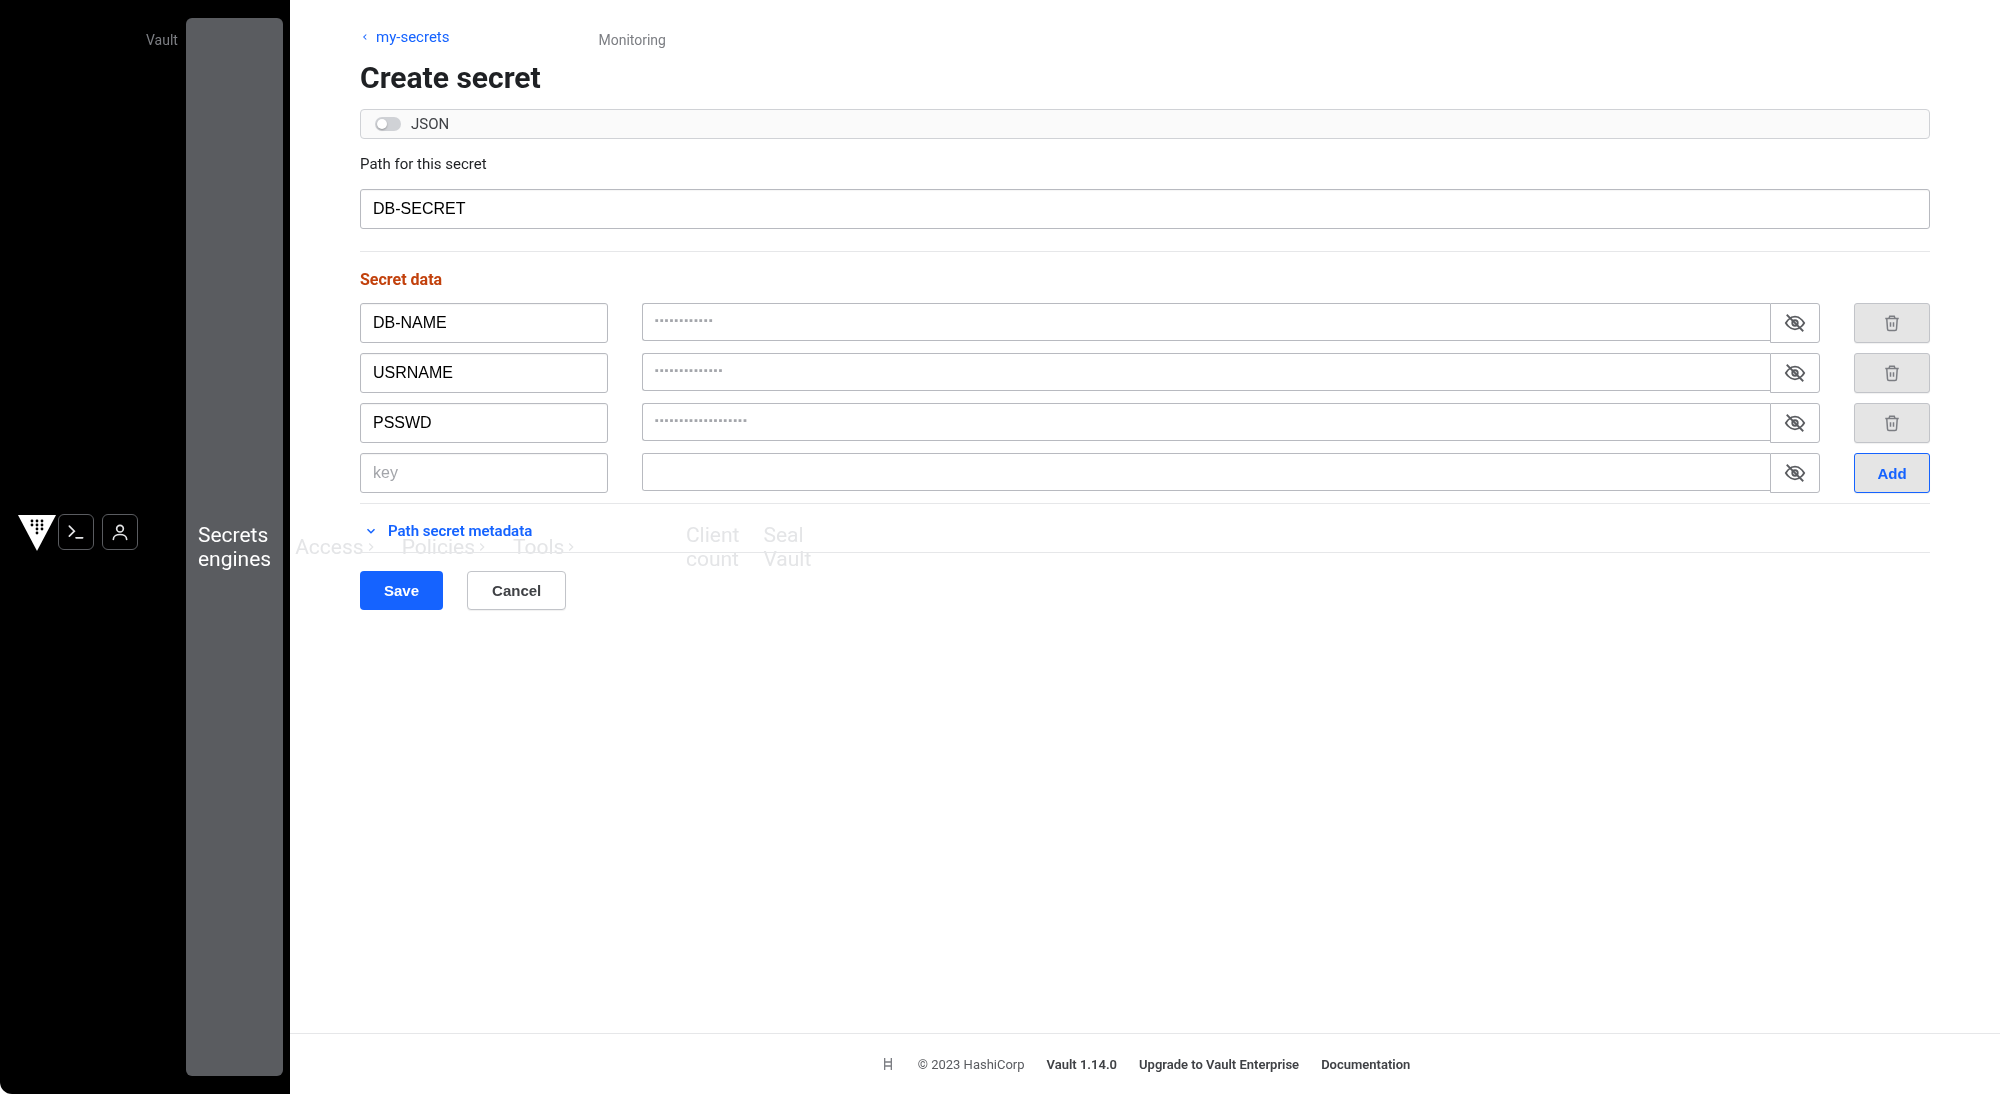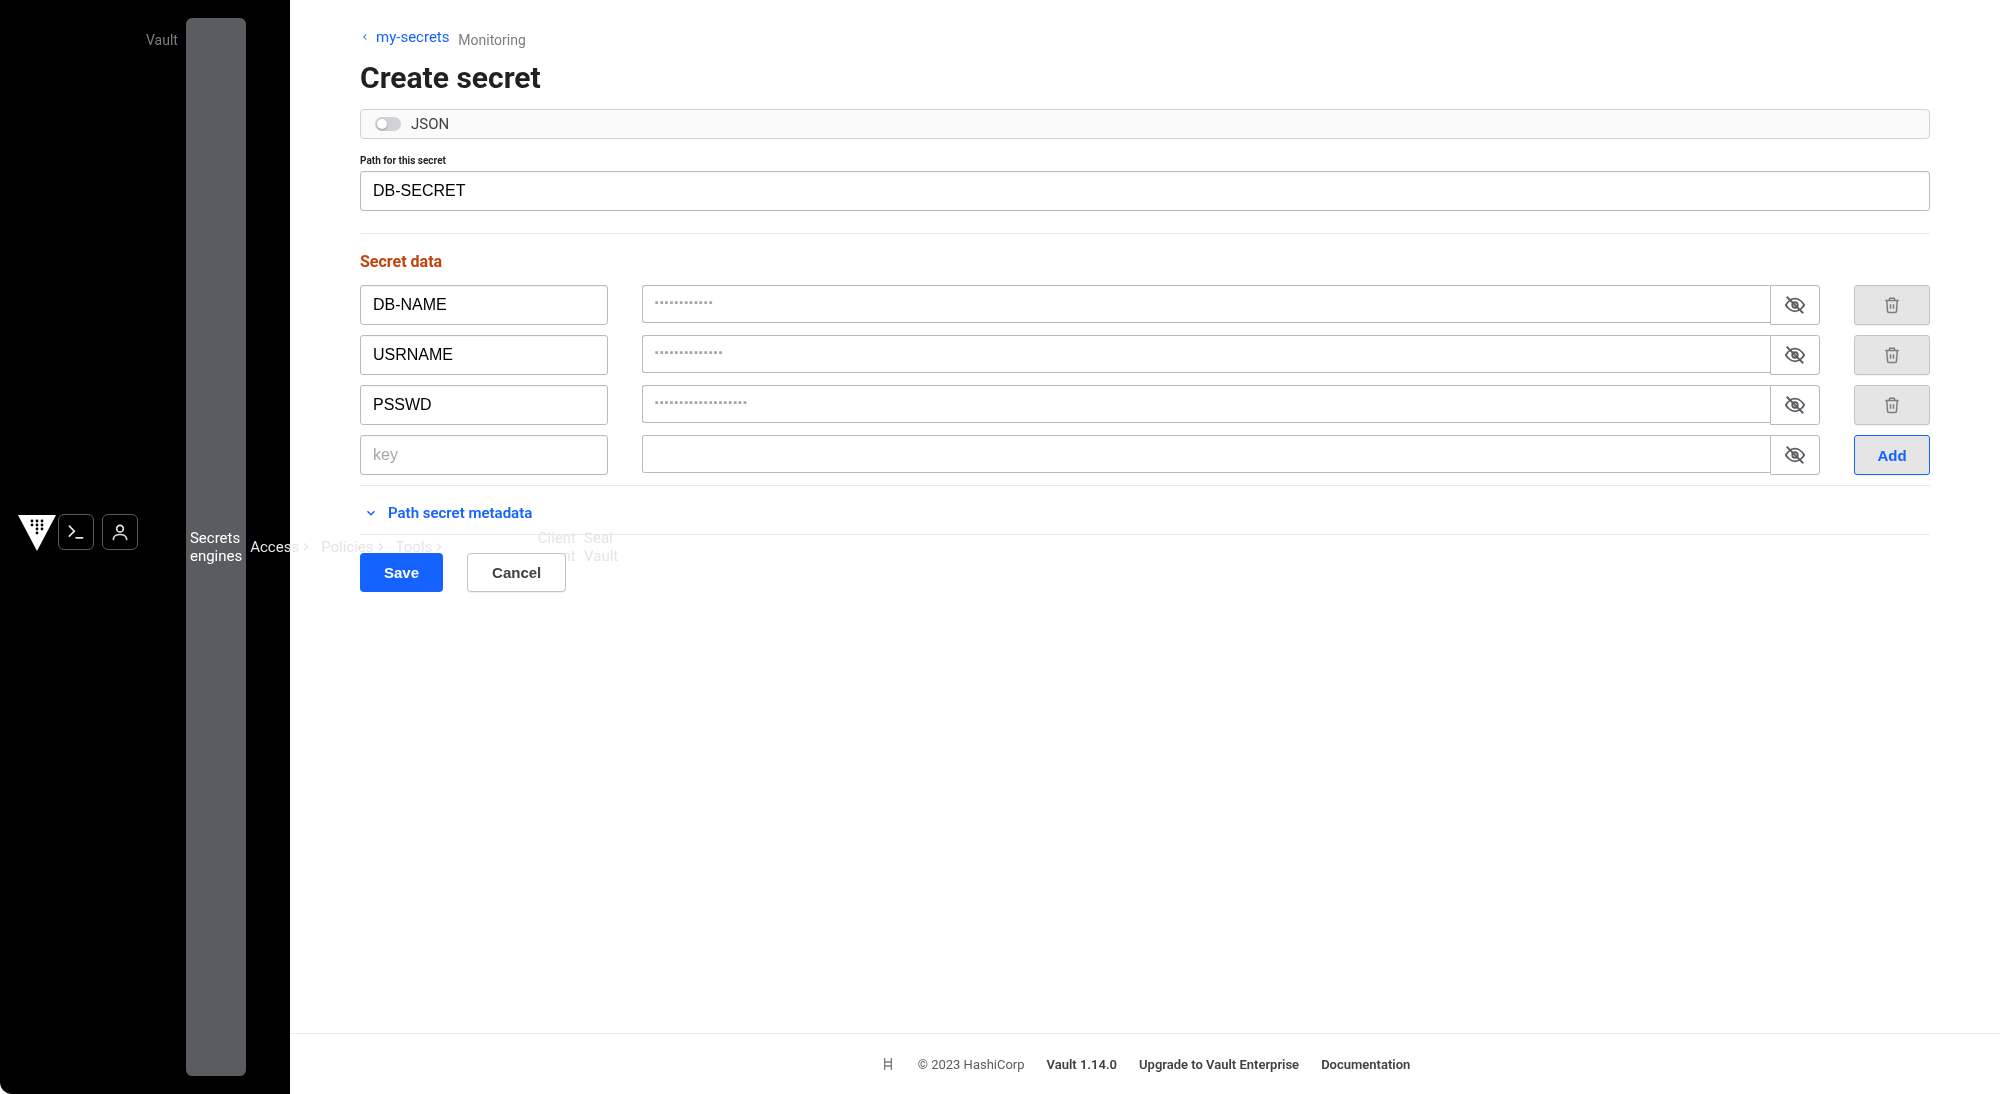--- a/index.html
+++ b/index.html
@@ -40,23 +40,23 @@
 .icon-btn svg { stroke: #e4e5e7; }
 .section-label {
   color: #7c7e83;
   font-size: 14px;
   margin: 14px 8px 8px;
 }
 .nav-item {
   display:flex;
   justify-content:space-between;
   align-items:center;
-  padding: 12px 4px;
+  padding: 12px 12px;
   border-radius: 6px;
-  font-size: 15px;
+  font-size: 21px;
   cursor:pointer;
   color:#e4e5e7;
 }
 .nav-item.active { background:#5a5c60; color:#fff; }
 .chev { width:14px; height:14px; }
 
 
 .main {
   flex:1;
   display:flex;
@@ -105,23 +105,23 @@
   position:absolute;
   width:10px;height:10px;
   border-radius:50%;
   background:#fff;
   top:2px; left:2px;
   box-shadow:0 1px 2px rgba(0,0,0,0.3);
 }
 .json-label { font-size:15px; color:#3f4145; }
 
 .field-label {
-  font-weight:700;
-  font-size:10px;
-  margin-bottom:5px;
+  font-weight:400;
+  font-size:15px;
+  margin-bottom:16px;
 }
 .text-input {
   width:100%;
   border:1px solid #b8bac0;
   border-radius:3px;
   padding:10px 12px;
   font-size:16px;
   outline:none;
   box-shadow: inset 0 1px 1px rgba(0,0,0,0.04);
 }

